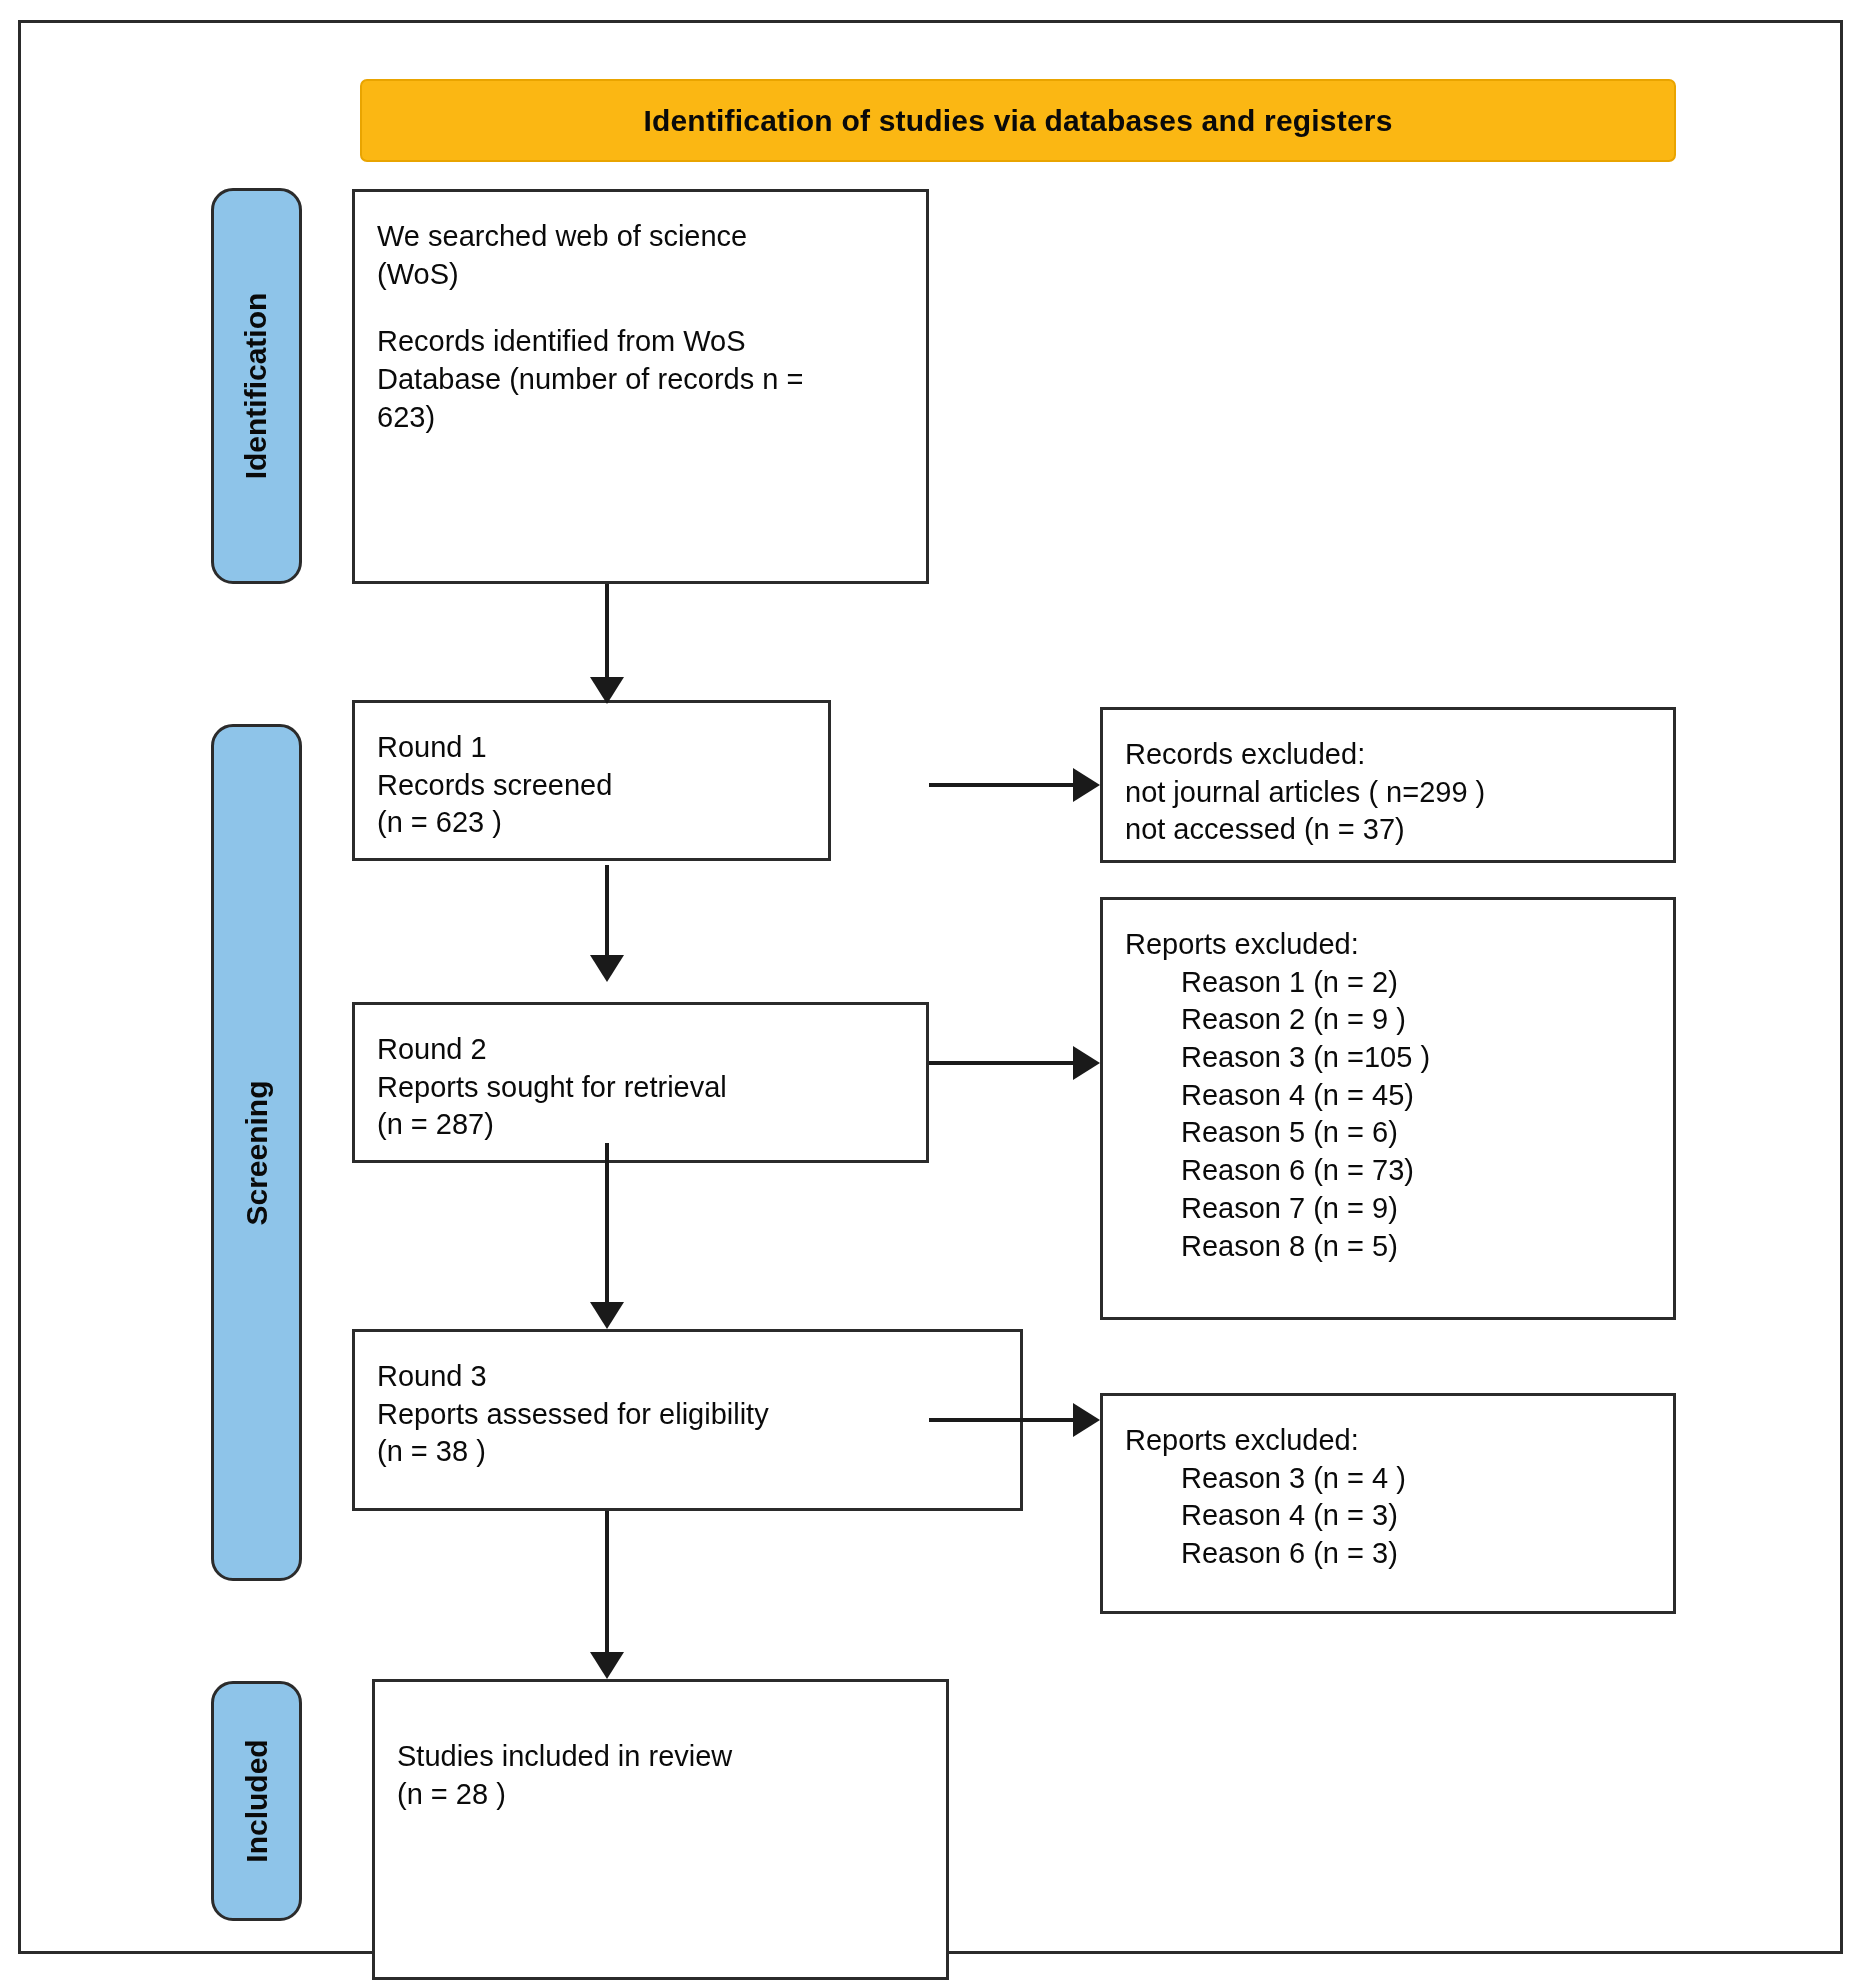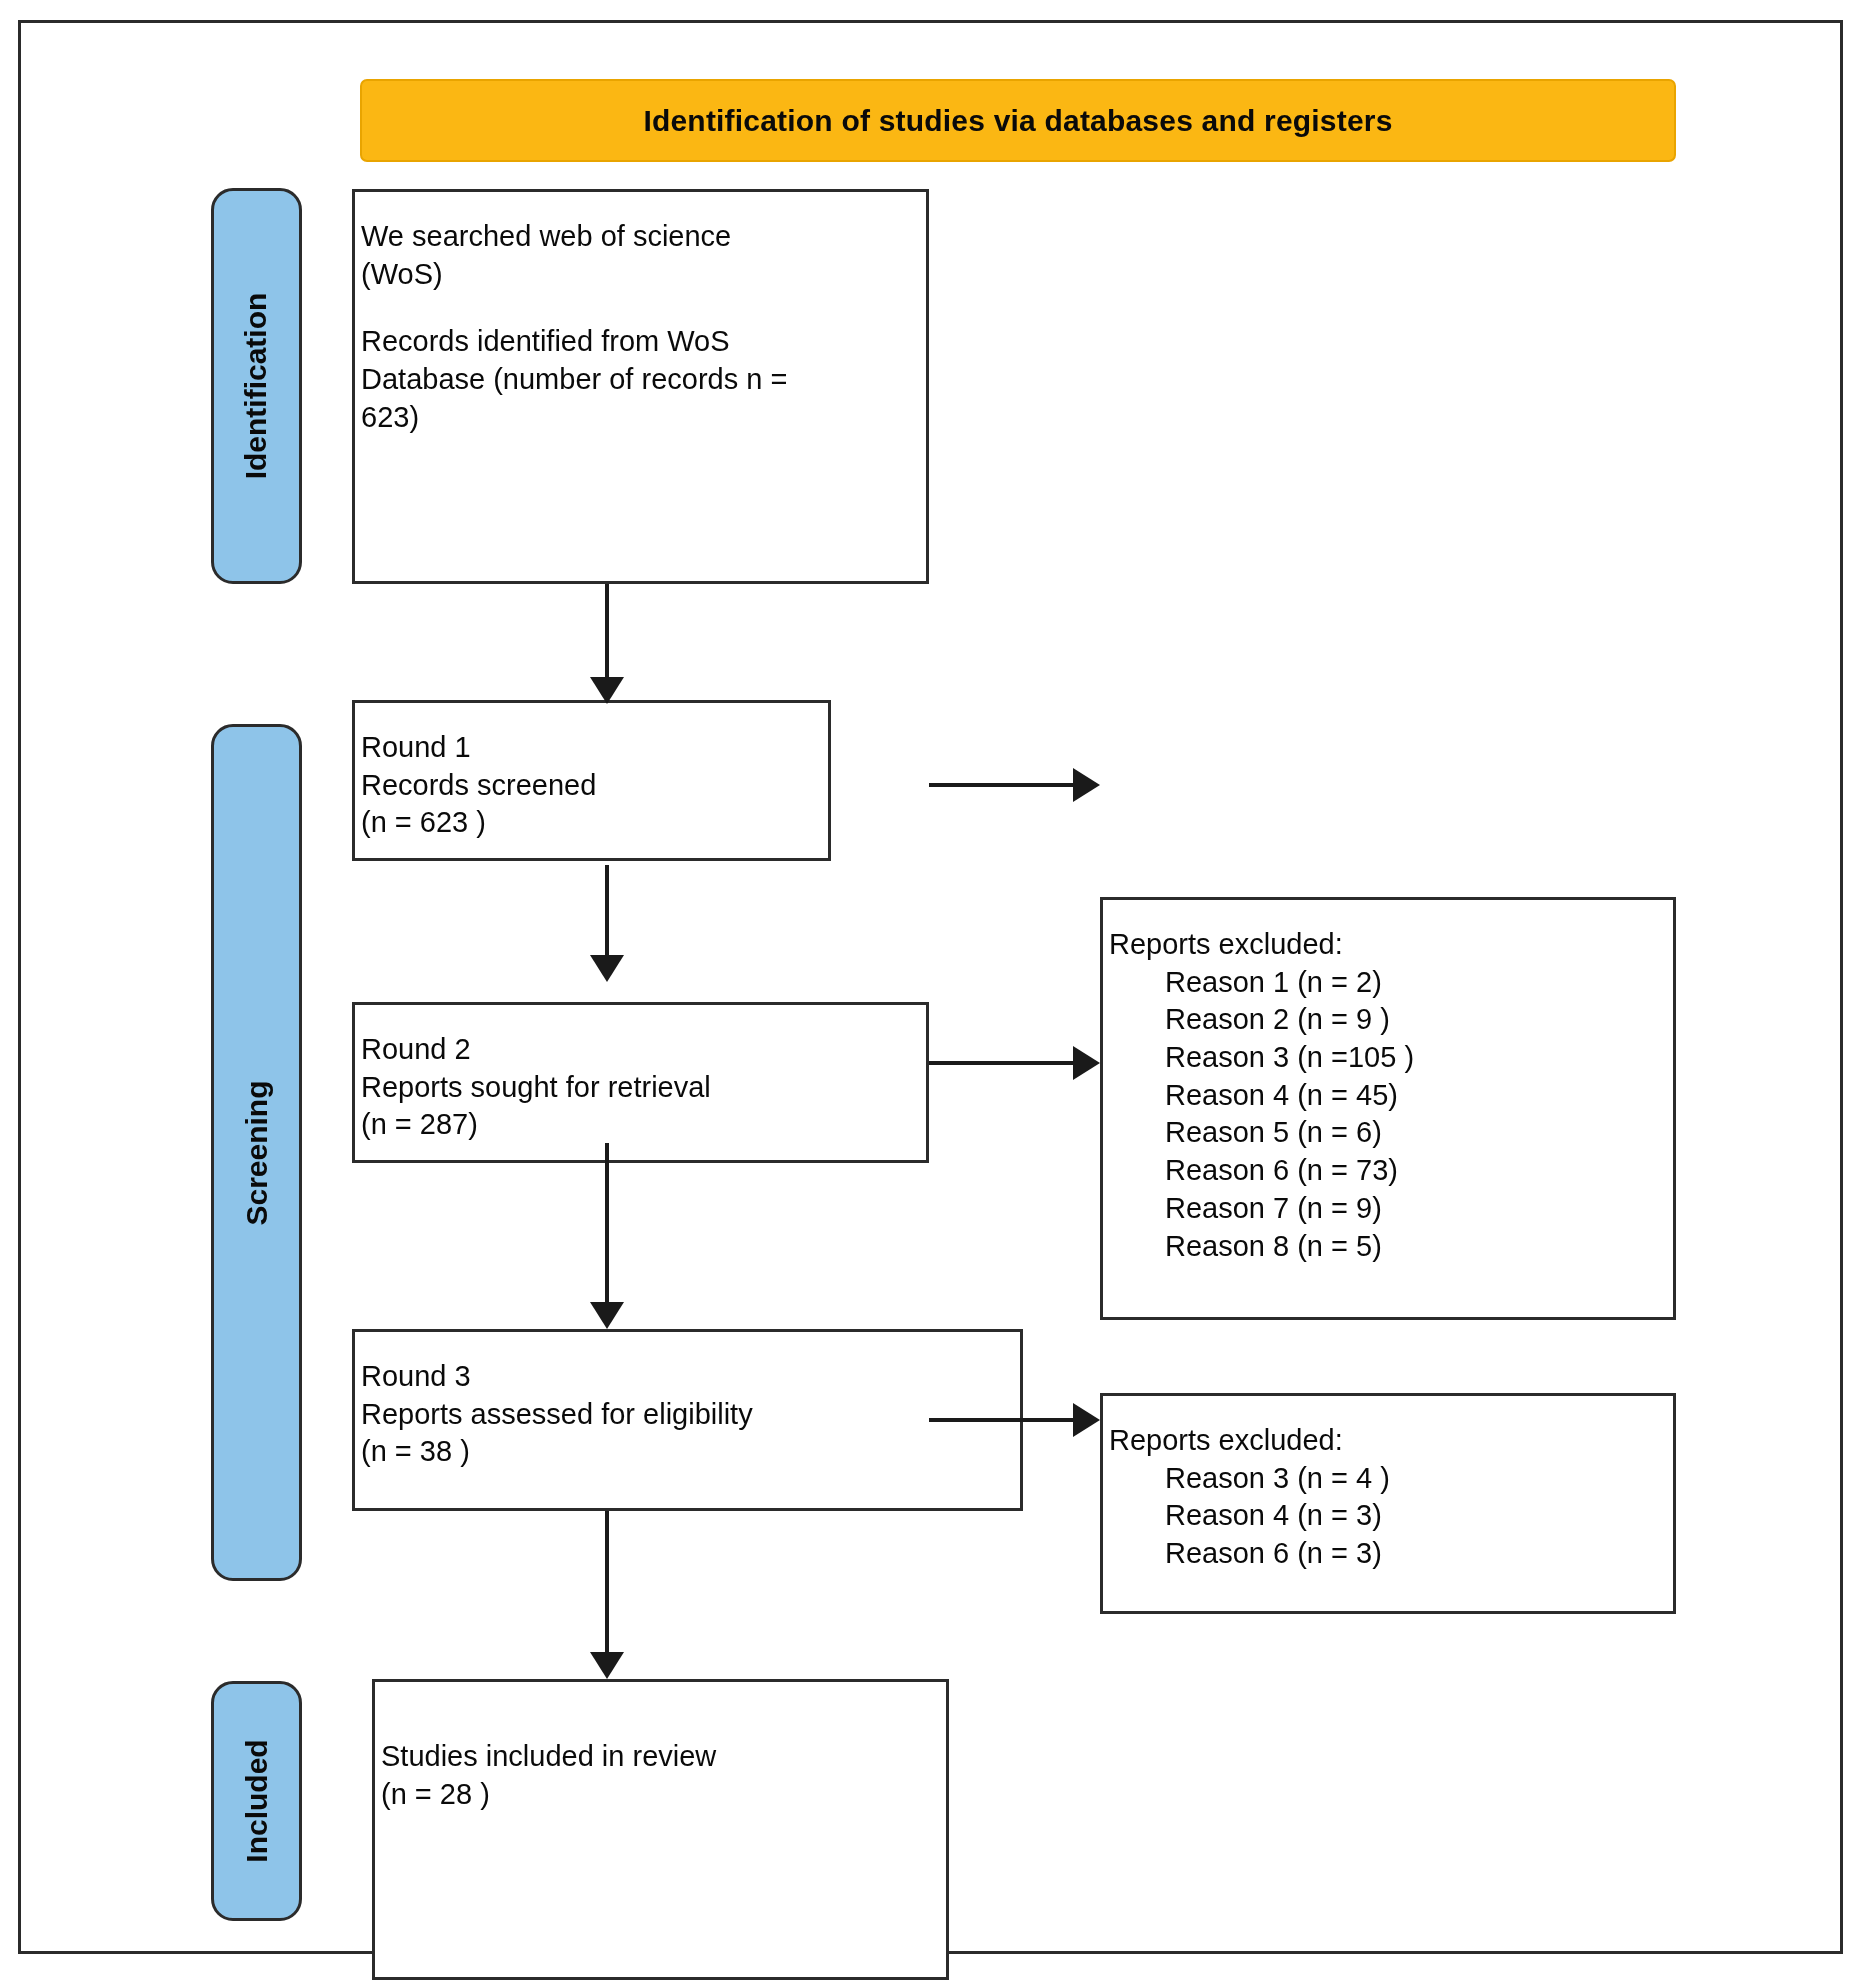--- a/index.html
+++ b/index.html
@@ -85,21 +85,21 @@
     top: 1681px;
     width: 91px;
     height: 240px;
   }
   
   .flow-box {
     position: absolute;
     background: #ffffff;
     border: 3.2px solid #2b2b2b;
     box-sizing: border-box;
-    padding: 26px 6px;
+    padding: 26px 22px;
   }
   .flow-box .line {
     font-size: 29px;
     line-height: 1.30;
     color: #0a0a0a;
     white-space: pre-wrap;
   }
   .flow-box .line.gap {
     height: 30px;
   }
@@ -232,20 +232,25 @@
     <div class="line">Reports assessed for eligibility</div>
     <div class="line">(n = 38 )</div>
   </div>
 
   <div class="flow-box" id="box-included">
     <div class="line gap"></div>
     <div class="line">Studies included in review</div>
     <div class="line">(n = 28 )</div>
   </div>
 
+  <div class="flow-box" id="box-excluded-1">
+    <div class="line">Records excluded:</div>
+    <div class="line">not journal articles ( n=299 )</div>
+    <div class="line">not accessed (n = 37)</div>
+  </div>
 
   <div class="flow-box" id="box-excluded-2">
     <div class="line">Reports excluded:</div>
     <div class="line indent">Reason 1 (n = 2)</div>
     <div class="line indent">Reason 2 (n = 9 )</div>
     <div class="line indent">Reason 3 (n =105 )</div>
     <div class="line indent">Reason 4 (n = 45)</div>
     <div class="line indent">Reason 5 (n = 6)</div>
     <div class="line indent">Reason 6 (n = 73)</div>
     <div class="line indent">Reason 7 (n = 9)</div>

